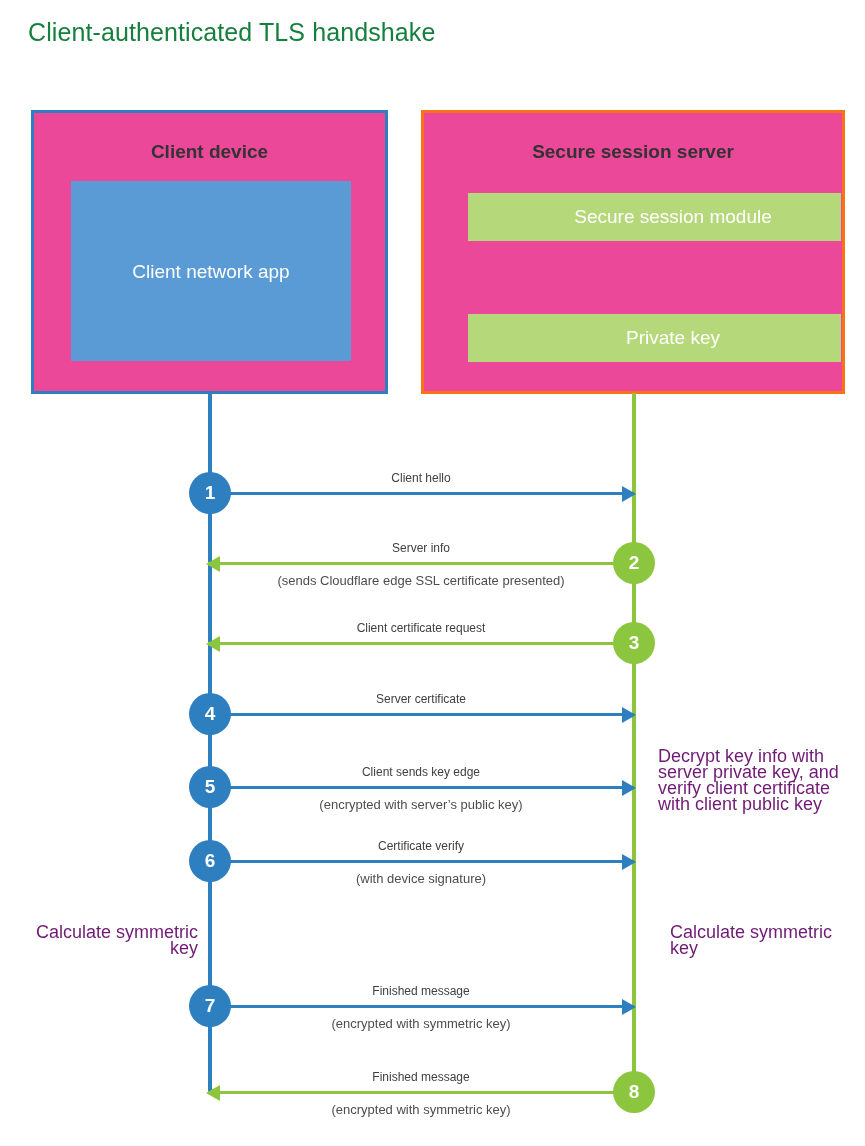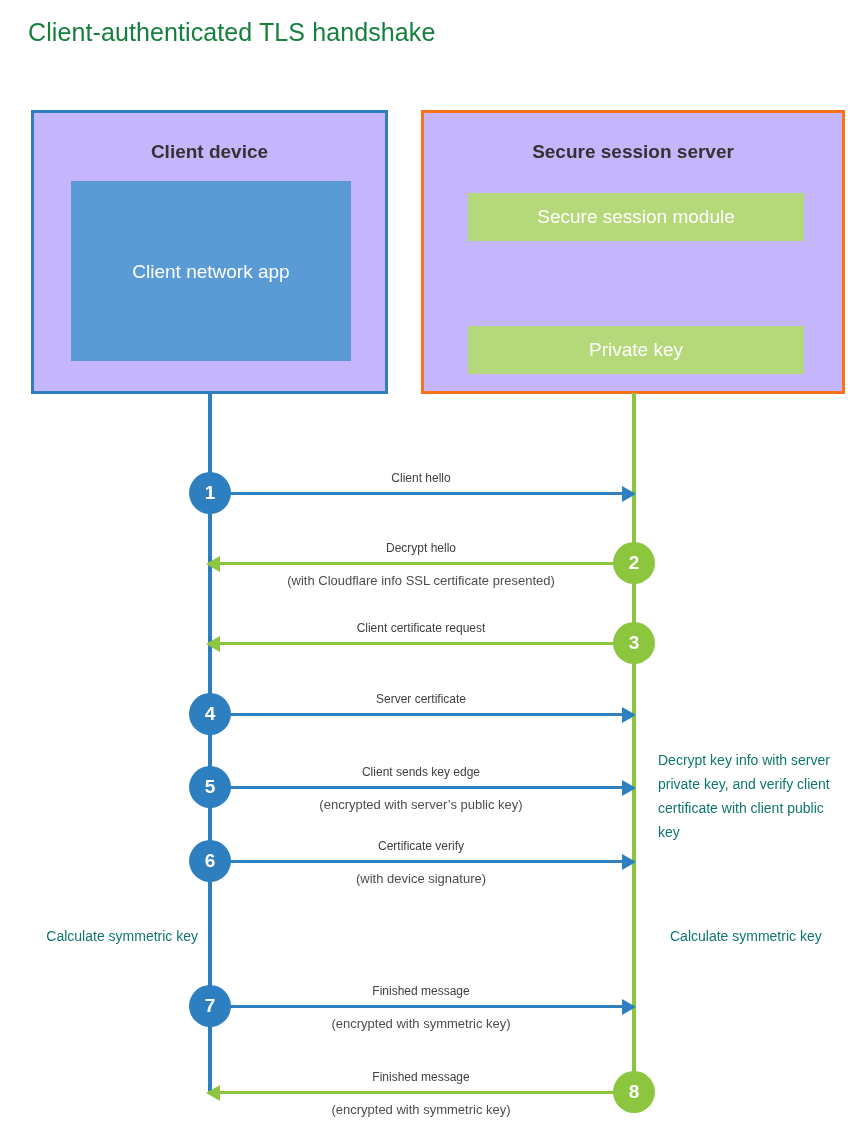--- a/index.html
+++ b/index.html
@@ -25,21 +25,21 @@
     font-weight: 400;
     color: #15803d;
     letter-spacing: 0.1px;
     white-space: nowrap;
   }
 
   
   .party-box {
     position: absolute;
     box-sizing: border-box;
-    background: #c4b5fd;
+    background: #ec4899;
   }
   #client-box {
     left: 31px;
     top: 110px;
     width: 357px;
     height: 284px;
     border: 3px solid #2E7FC0;
   }
   #server-box {
     left: 421px;
@@ -77,24 +77,25 @@
     left: 44px;
     width: 336px;
     height: 48px;
     background: #B5D97A;
     color: #ffffff;
     font-size: 19px;
     display: flex;
     align-items: center;
     justify-content: center;
     text-align: center;
+    padding-left: 37px;
   }
   #server-bar-0 { top: 80px; }
   #server-bar-1 { top: 143px; }
-  #server-bar-2 { top: 213px; text-align: center; }
+  #server-bar-2 { top: 201px; text-align: center; }
 
   
   .lifeline {
     position: absolute;
     width: 4px;
   }
   #client-lifeline {
     left: 208px;
     top: 393px;
     height: 699px;
@@ -174,23 +175,23 @@
     top: 10px;
     text-align: center;
     font-size: 13px;
     color: #4d4d4d;
     white-space: nowrap;
   }
 
   
   .side-note {
     position: absolute;
-    font-size: 14px;
-    line-height: 24px;
-    color: #0f766e;
+    font-size: 18px;
+    line-height: 16px;
+    color: #701a75;
   }
   #note-decrypt {
     left: 658px;
     top: 748px;
     width: 190px;
     text-align: left;
   }
   #note-calc-client {
     left: 20px;
     top: 924px;
@@ -226,22 +227,22 @@
 <div class="arrow-row" style="top:493px;">
   <div class="arrow-line blue"></div>
   <div class="arrow-head right"></div>
   <div class="arrow-label">Client hello</div>
   <div class="arrow-sublabel"></div>
 </div>
 
 <div class="arrow-row" style="top:563px;">
   <div class="arrow-line green"></div>
   <div class="arrow-head left"></div>
-  <div class="arrow-label">Decrypt hello</div>
-  <div class="arrow-sublabel">(with Cloudflare info SSL certificate presented)</div>
+  <div class="arrow-label">Server info</div>
+  <div class="arrow-sublabel">(sends Cloudflare edge SSL certificate presented)</div>
 </div>
 
 <div class="arrow-row" style="top:643px;">
   <div class="arrow-line green"></div>
   <div class="arrow-head left"></div>
   <div class="arrow-label">Client certificate request</div>
   <div class="arrow-sublabel"></div>
 </div>
 
 <div class="arrow-row" style="top:714px;">

